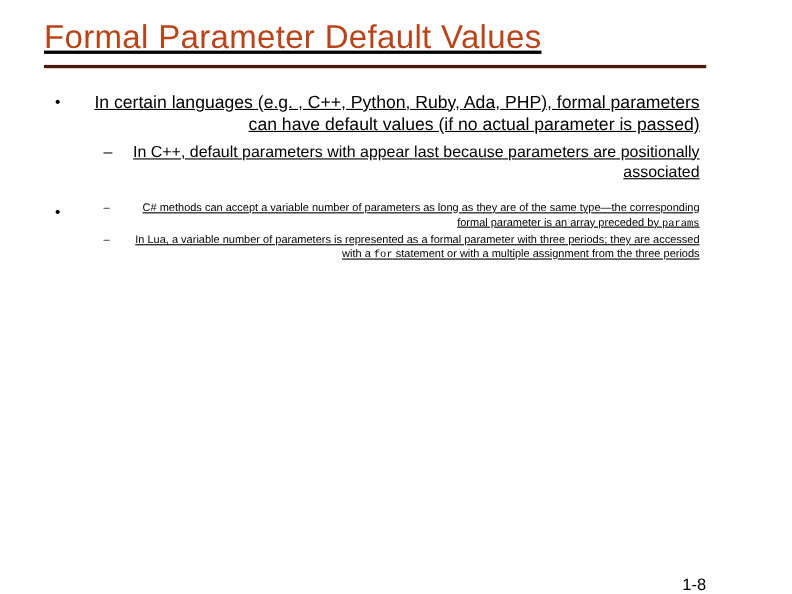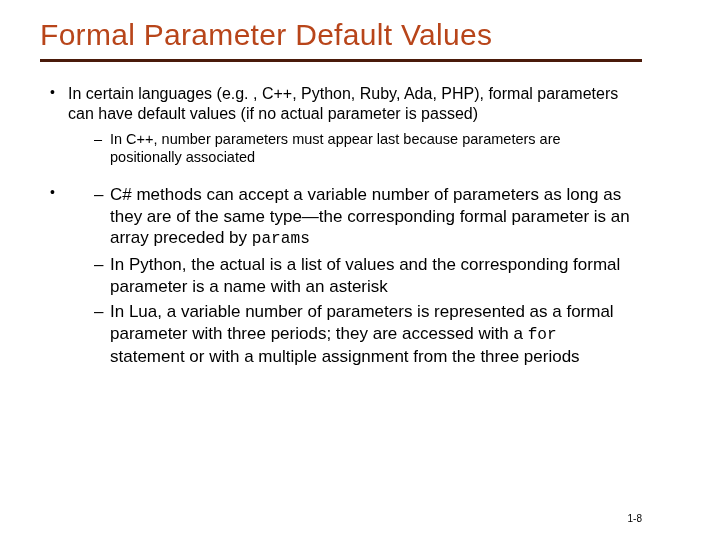--- a/index.html
+++ b/index.html
@@ -11,38 +11,40 @@
     font-family: Verdana, Geneva, sans-serif;
     color: #000;
     overflow: hidden;
   }
   .slide {
     box-sizing: border-box;
     width: 682px;
     height: 540px;
     padding: 18px 40px 0 40px;
     position: relative;
+    text-decoration: underline;
   }
   .title {
     color: #b8451a;
     font-size: 30px;
     font-weight: 400;
     letter-spacing: 0.3px;
     margin: 0 0 6px 0;
     line-height: 1.15;
   }
   .rule {
     border: none;
     border-top: 3px solid #4a1a0a;
     margin: 0 0 22px 0;
   }
   ul.top {
     list-style: none;
     margin: 0;
     padding: 0 6px 0 6px;
+    text-align: right;
   }
   ul.top > li {
     position: relative;
     padding-left: 22px;
     margin-bottom: 18px;
     font-size: 16px;
     line-height: 1.25;
   }
   ul.top > li::before {
     content: "•";
@@ -57,21 +59,21 @@
     padding: 0 0 0 22px;
   }
   ul.sub > li {
     position: relative;
     padding-left: 20px;
     margin-bottom: 4px;
     font-size: 14.5px;
     line-height: 1.25;
   }
   ul.sub.small > li {
-    font-size: 17px;
+    font-size: 10px;
     line-height: 1.28;
   }
   ul.sub > li::before {
     content: "–";
     position: absolute;
     left: 4px;
     top: 0;
   }
   code.kw {
     font-family: "Courier New", Courier, monospace;
@@ -80,47 +82,46 @@
   .footer {
     position: absolute;
     left: 40px;
     bottom: 16px;
     font-size: 9px;
     color: #000;
   }
   .pagenum {
     position: absolute;
     right: 40px;
-    bottom: 16px;
-    font-size: 10px;
+    bottom: 0;
+    font-size: 15px;
   }
 </style>
 </head>
 <body>
 
 <div class="slide">
 
   <h1 class="title">Formal Parameter Default Values</h1>
   <hr class="rule">
 
   <ul class="top">
 
     <li>
       <span>In certain languages (e.g. , C++, Python, Ruby, Ada, PHP), formal parameters can have default values (if no actual parameter is passed)</span>
       <ul class="sub">
-        <li>In C++, number parameters must appear last because parameters are positionally associated</li>
+        <li>In C++, default parameters with appear last because parameters are positionally associated</li>
       </ul>
     </li>
 
     <li>
       <ul class="sub small">
         <li>
           <span>C# methods can accept a variable number of parameters as long as they are of the same type—the corresponding formal parameter is an array preceded by </span><code class="kw">params</code>
         </li>
-        <li>In Python, the actual is a list of values and the corresponding formal parameter is a name with an asterisk</li>
         <li>
           <span>In Lua, a variable number of parameters is represented as a formal parameter with three periods; they are accessed with a </span><code class="kw">for</code><span> statement or with a multiple assignment from the three periods</span>
         </li>
       </ul>
     </li>
 
   </ul>
 
   <div class="pagenum">1-8</div>
 

